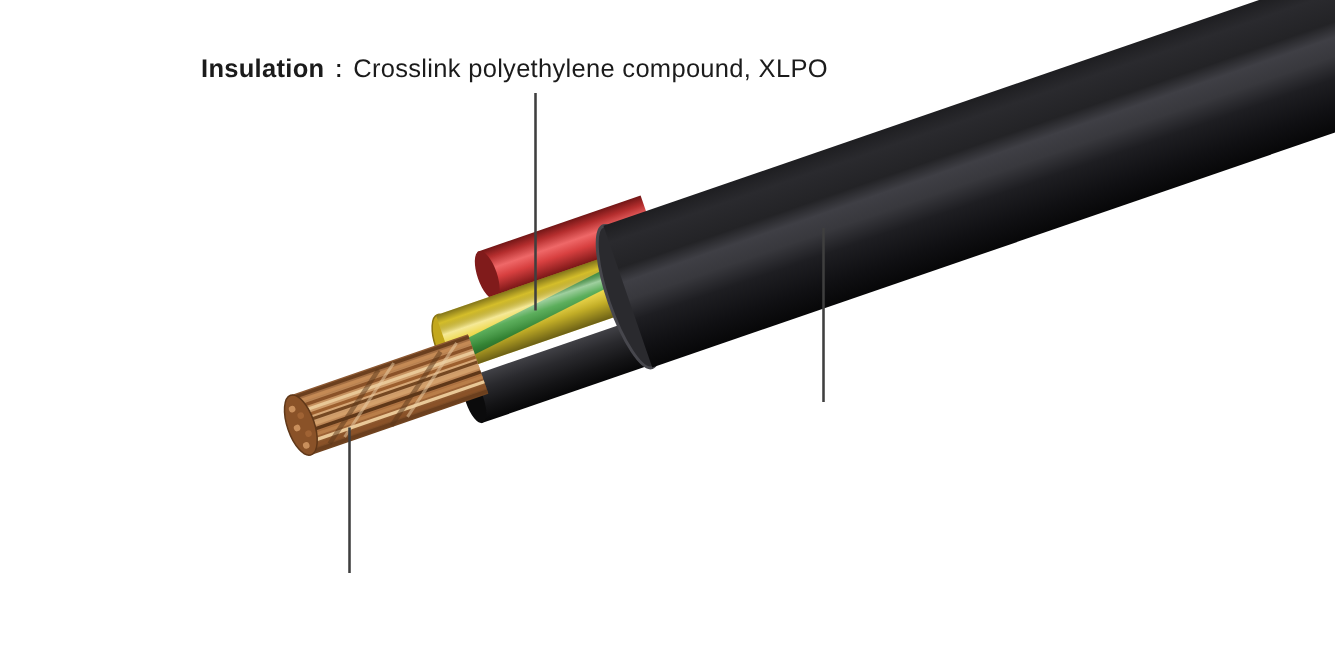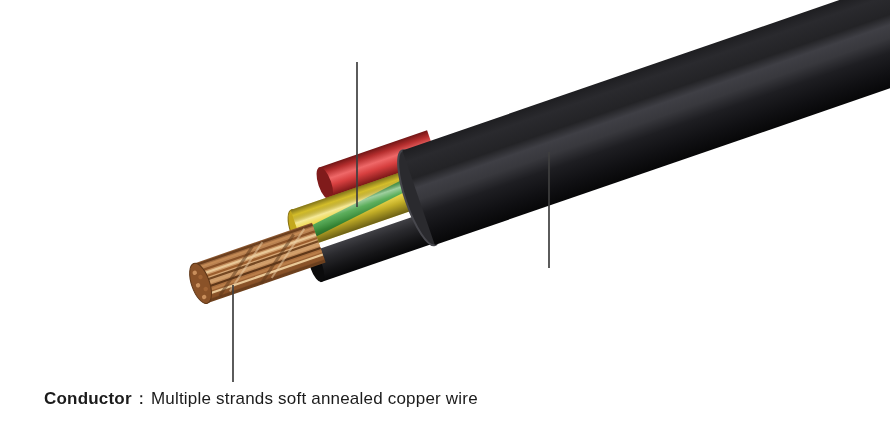--- a/index.html
+++ b/index.html
@@ -143,19 +143,19 @@
         <ellipse cx="435" cy="272" rx="13" ry="50" stroke="#47474d" stroke-width="2" fill="#2a2a2e"></ellipse>
         <rect x="435" y="222" width="590" height="100" fill="url(#gSheath)"></rect>
       </g>
     </g>
 
     <line x1="357" y1="62" x2="357" y2="207" stroke-width="1.7" stroke="#3f3f3f"></line>
     <line x1="549" y1="152" x2="549" y2="268" stroke-width="1.7" stroke="#3f3f3f"></line>
     <line x1="233" y1="285" x2="233" y2="382" stroke-width="1.7" stroke="#3f3f3f"></line>
   </svg>
 
+  <div class="callout" style="left:134px; top:36px;">
+    <span class="term">Insulation</span><span class="sep">：</span><span class="desc">Crosslink polyethylene compound, XLPO</span>
+  </div>
 
 
-  <div class="callout" style="left:44px; top:389px;">
-    <span class="term">Conductor</span><span class="sep">：</span><span class="desc">Multiple strands soft annealed copper wire</span>
-  </div>
 
 </div>
 
 </body></html>

